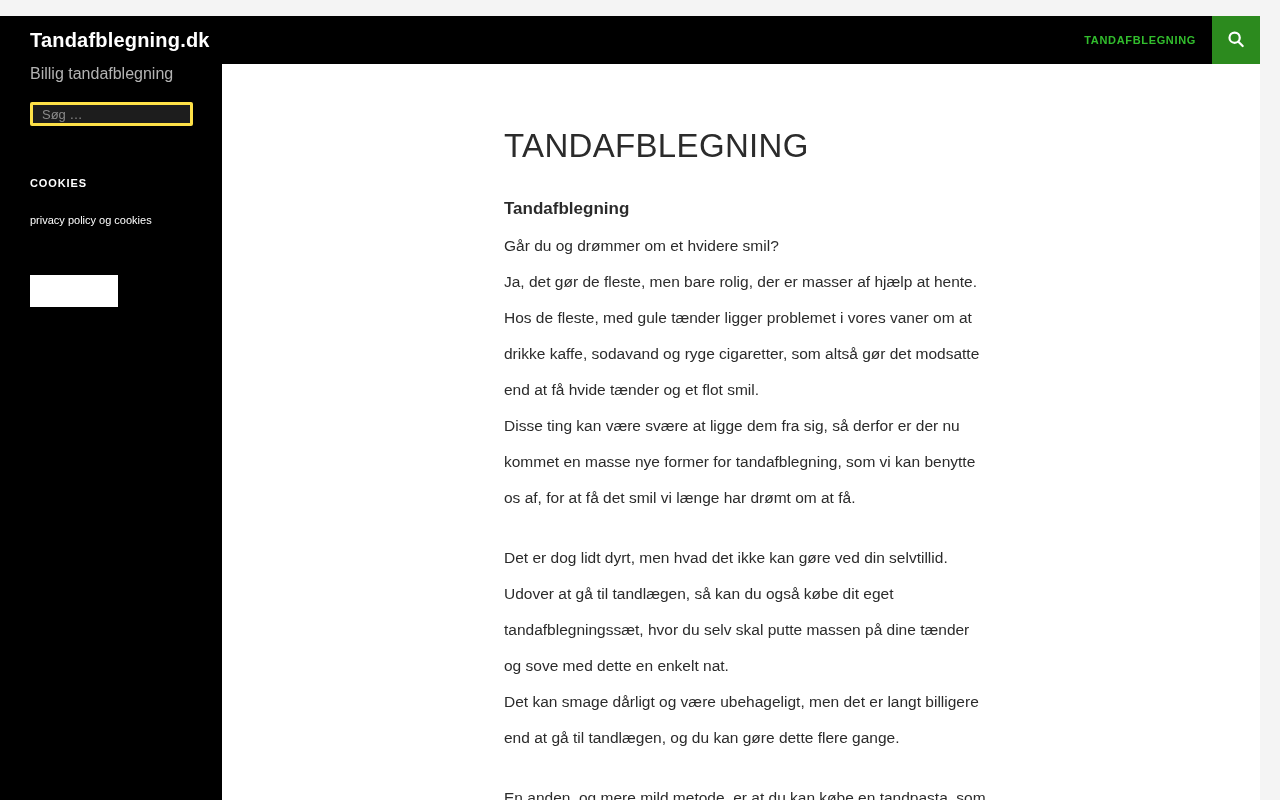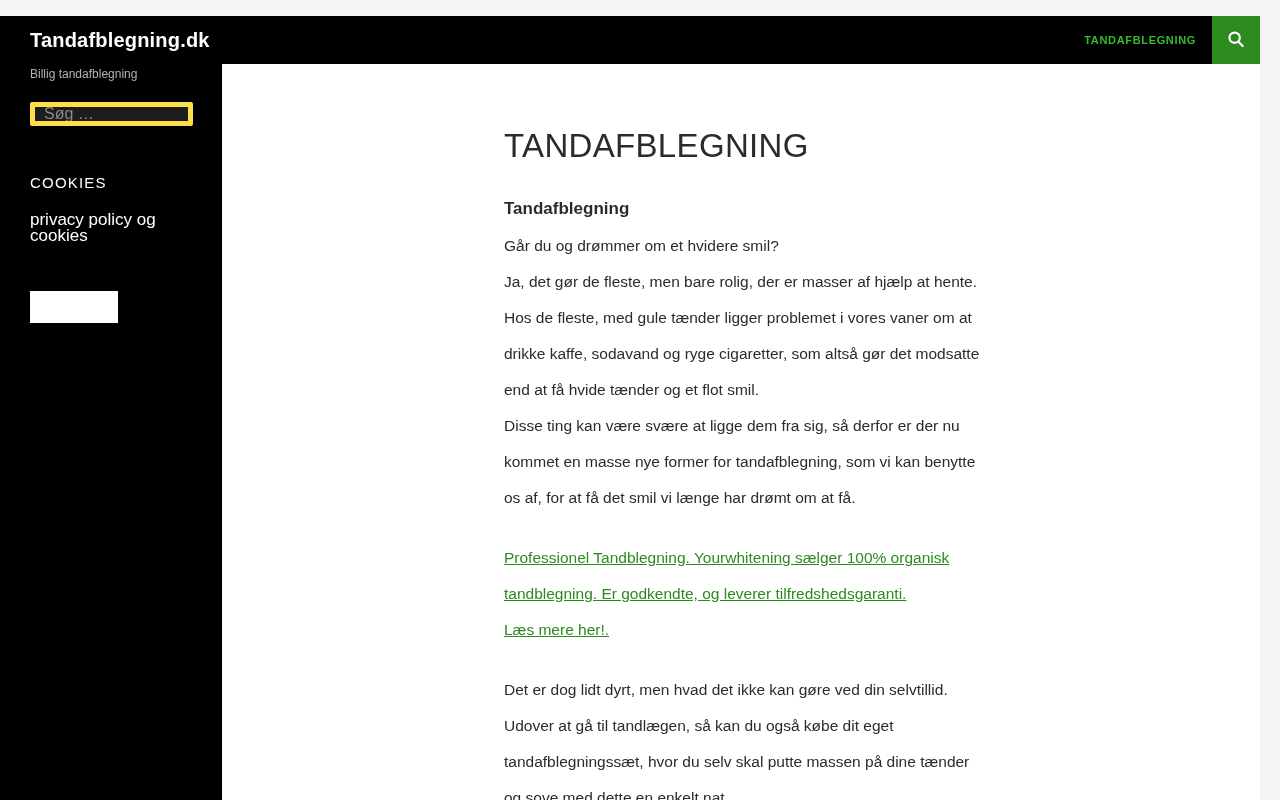--- a/index.html
+++ b/index.html
@@ -68,52 +68,52 @@
   .site-body { display: flex; flex: 1; }
   .sidebar {
     width: 222px;
     min-width: 222px;
     background: #000;
     padding: 2px 30px 0 30px;
   }
   .tagline {
     margin: 0;
     color: #b3b3b3;
-    font-size: 12px;
+    font-size: 16px;
     line-height: 16px;
   }
   .search-field {
     display: block;
     margin-top: 20px;
     width: 163px;
     height: 24px;
     background: #1d1d1d;
-    border: 5px solid #fde047;
+    border: 3px solid #fde047;
     border-radius: 2px;
     color: #cccccc;
-    font-size: 16px;
+    font-size: 13px;
     padding: 0 9px;
     outline: none;
     font-family: "Liberation Sans", sans-serif;
   }
   .search-field::placeholder { color: #8a8a8a; opacity: 1; }
   .widget-title {
     margin: 50px 0 0 0;
     color: #ffffff;
-    font-size: 15px;
-    font-weight: 400;
+    font-size: 11px;
+    font-weight: 700;
     letter-spacing: 0.08em;
     text-transform: uppercase;
     line-height: 14px;
   }
   .widget-link {
     display: block;
     margin-top: 22px;
     color: #ffffff;
-    font-size: 17px;
+    font-size: 11px;
     line-height: 16px;
     text-decoration: none;
     cursor: pointer;
   }
   .ad-box {
     margin-top: 47px;
     width: 88px;
     height: 32px;
     background: #ffffff;
   }
@@ -185,21 +185,20 @@
         <a class="widget-link">privacy policy og cookies</a>
         <div class="ad-box"></div>
       </aside>
 
       <main class="content">
         <h1 class="post-title">TANDAFBLEGNING</h1>
         <h3 class="post-subheading">Tandafblegning</h3>
 
         <p>Går du og drømmer om et hvidere smil?<br>Ja, det gør de fleste, men bare rolig, der er masser af hjælp at hente.<br>Hos de fleste, med gule tænder ligger problemet i vores vaner om at<br>drikke kaffe, sodavand og ryge cigaretter, som altså gør det modsatte<br>end at få hvide tænder og et flot smil.<br>Disse ting kan være svære at ligge dem fra sig, så derfor er der nu<br>kommet en masse nye former for tandafblegning, som vi kan benytte<br>os af, for at få det smil vi længe har drømt om at få.</p>
 
-        <p><a class="body-link">Professionel Tandblegning. Yourwhitening sælger 100% organisk<br>tandblegning. Er godkendte, og leverer tilfredshedsgaranti.<br>Læs mere her!.</a></p>
 
 
         <p>Det er dog lidt dyrt, men hvad det ikke kan gøre ved din selvtillid.<br>Udover at gå til tandlægen, så kan du også købe dit eget<br>tandafblegningssæt, hvor du selv skal putte massen på dine tænder<br>og sove med dette en enkelt nat.<br>Det kan smage dårligt og være ubehageligt, men det er langt billigere<br>end at gå til tandlægen, og du kan gøre dette flere gange.</p>
 
         <p>En anden, og mere mild metode, er at du kan købe en tandpasta, som</p>
       </main>
 
     </div>
   </div>
 </div>

